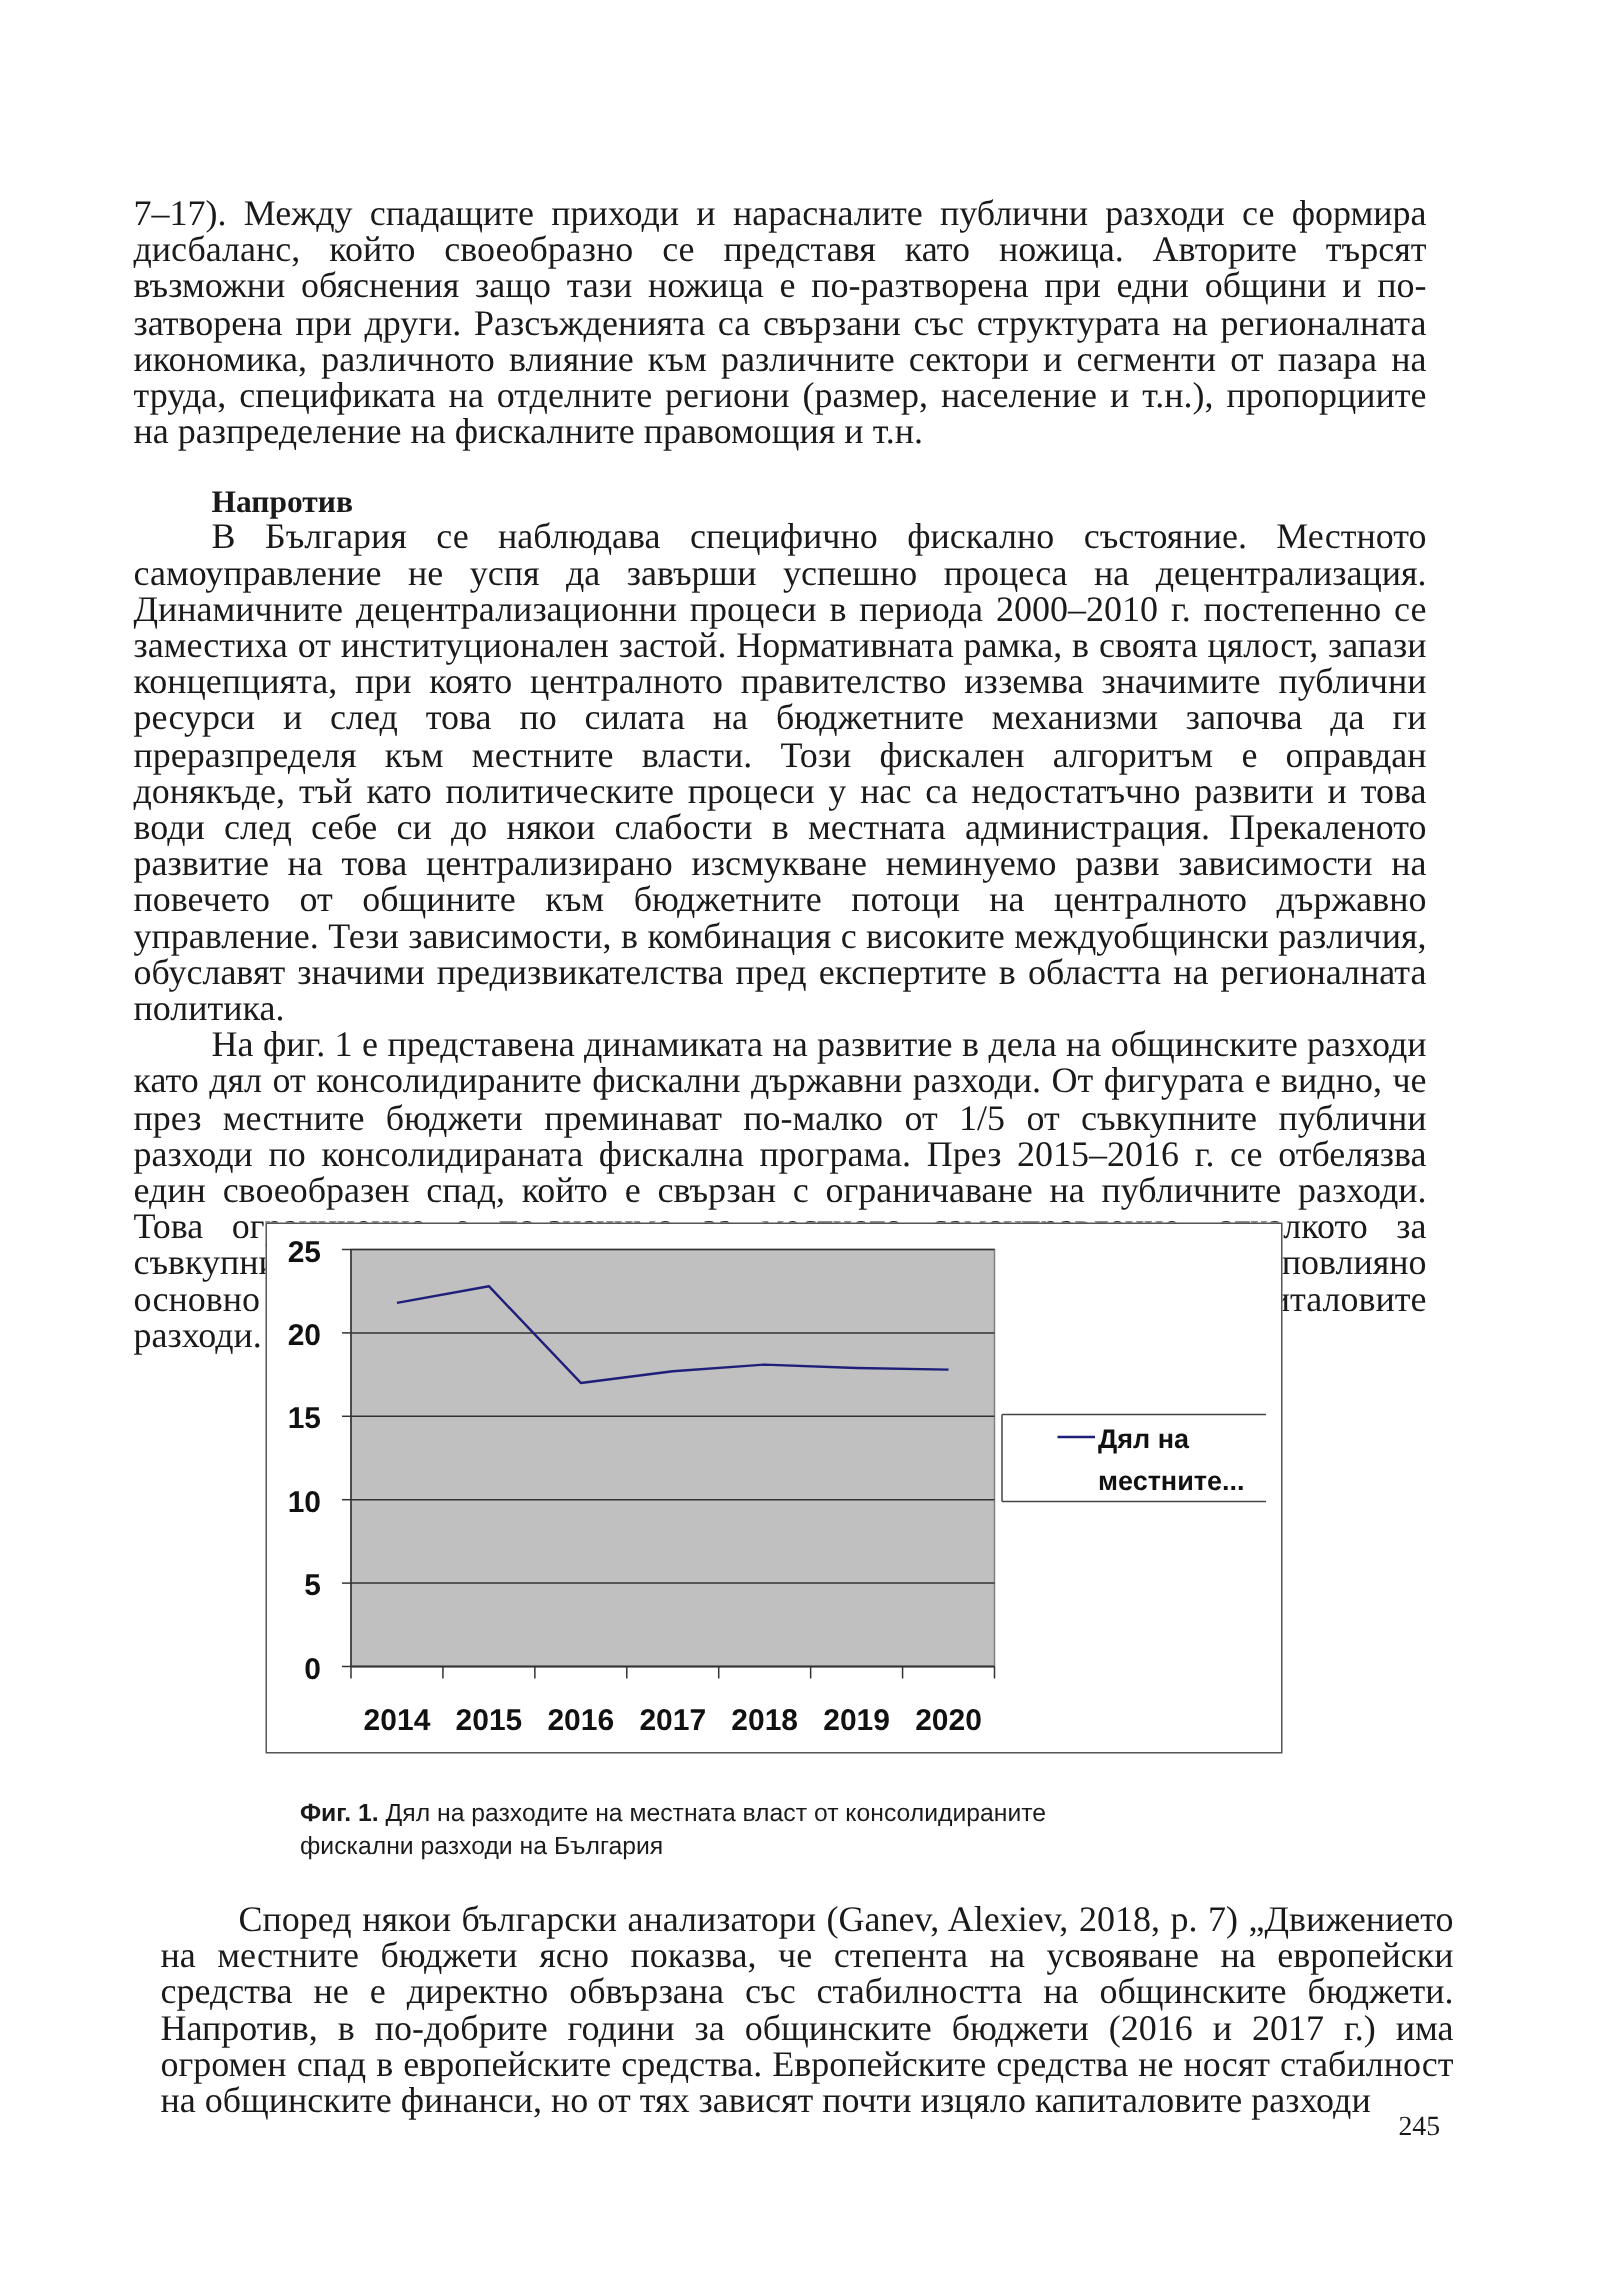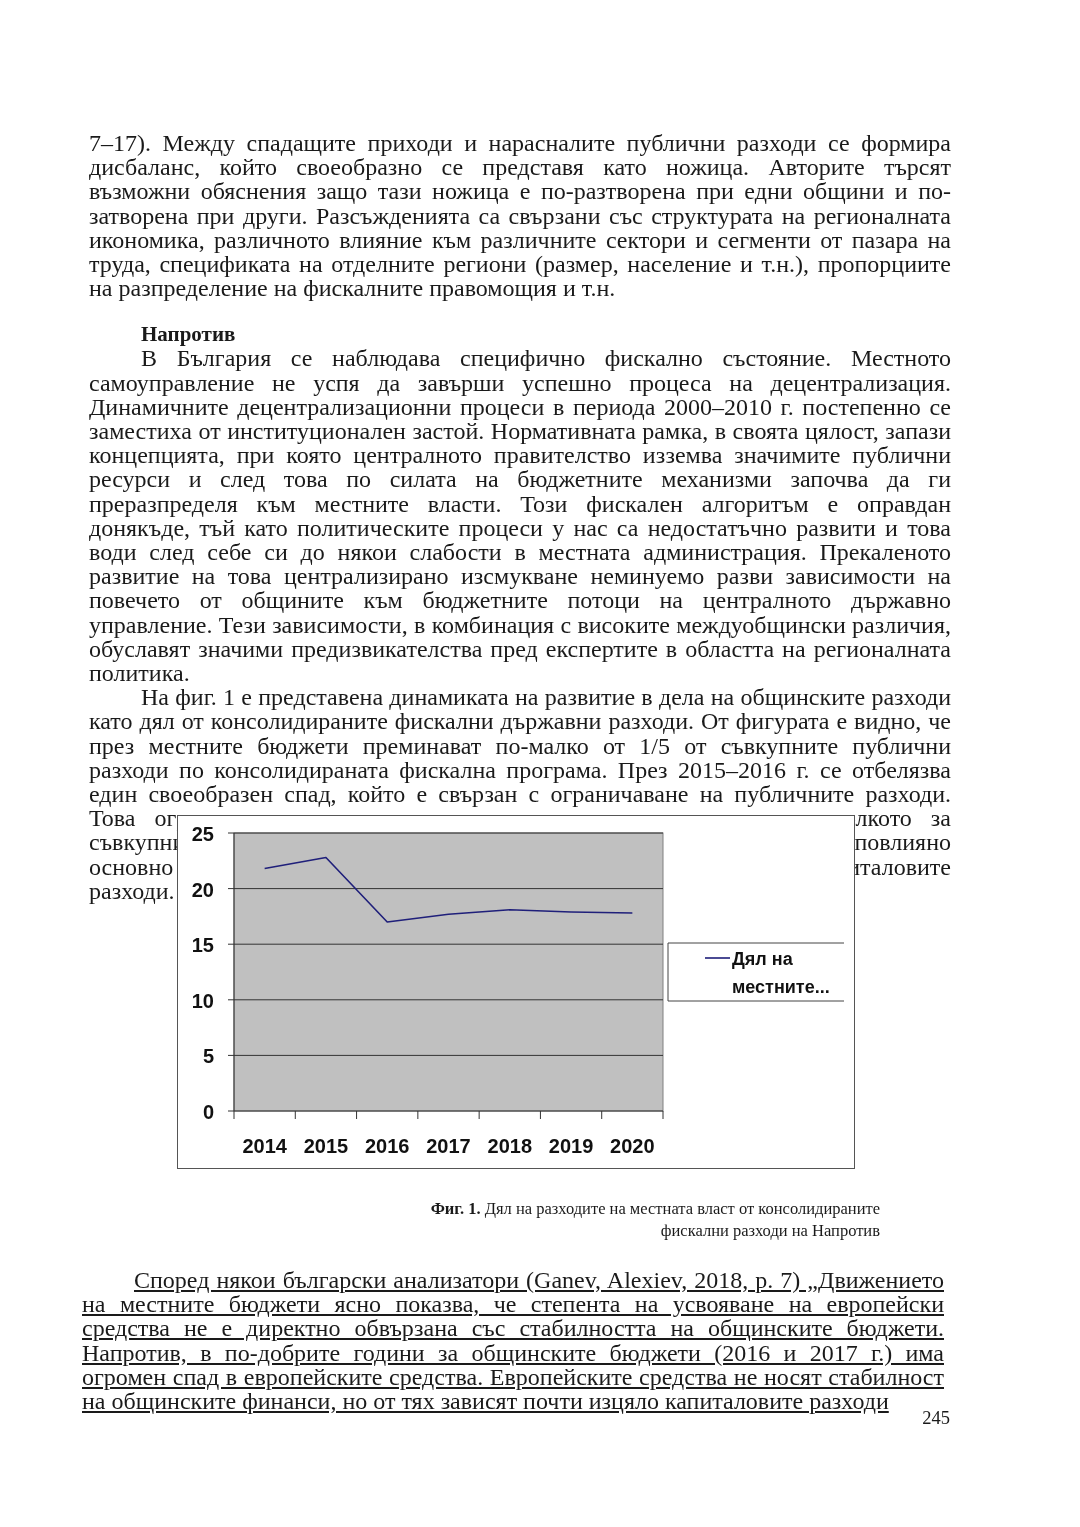--- a/index.html
+++ b/index.html
@@ -3,24 +3,24 @@
 <meta charset="utf-8">
 <style>
   html, body { margin: 0; padding: 0; background: #ffffff; }
   body { width: 1080px; height: 1527px; position: relative; overflow: hidden; color: #1a1a1a; }
   .page { position: absolute; left: 89px; top: 131px; width: 862px; }
   .txt { font-family: "Liberation Serif", serif; font-size: 24px; line-height: 24.2px; text-align: justify; margin: 0; }
   .ind { text-indent: 52px; }
   .heading { font-family: "Liberation Serif", serif; font-weight: bold; font-size: 21px; margin: 22px 0 0 52px; line-height: 24px; }
   .chart-wrap { position: absolute; left: 177px; top: 815px; width: 678px; height: 354px; border: 1px solid #555; background: #fff; box-sizing: border-box; }
   .chart-wrap svg { position: absolute; left: 0; top: 0; }
-  .caption { position: absolute; left: 200px; top: 1198px; width: 680px; text-align: right; font-family: Liberation Serif, serif; font-size: 16.5px; line-height: 22px; }
+  .caption { position: absolute; left: 200px; top: 1198px; width: 680px; text-align: left; font-family: Liberation Sans, sans-serif; font-size: 16.5px; line-height: 22px; }
   .caption b { font-weight: bold; }
-  .para2 { position: absolute; left: 82px; top: 1268px; width: 862px; text-decoration: underline; }
-  .pageno { position: absolute; right: 130px; top: 1408px; font-family: "Liberation Serif", serif; font-size: 18.5px; }
+  .para2 { position: absolute; left: 107px; top: 1268px; width: 862px; }
+  .pageno { position: absolute; right: 120px; top: 1408px; font-family: "Liberation Serif", serif; font-size: 18.5px; }
 </style>
 </head>
 <body>
 
 <div class="page">
   <p class="txt">7–17). Между спадащите приходи и нарасналите публични разходи се формира дисбаланс, който своеобразно се представя като ножица. Авторите търсят възможни обяснения защо тази ножица е по-разтворена при едни общини и по-затворена при други. Разсъжденията са свързани със структурата на регионалната икономика, различното влияние към различните сектори и сегменти от пазара на труда, спецификата на отделните региони (размер, население и т.н.), пропорциите на разпределение на фискалните правомощия и т.н.</p>
   <div class="heading">Напротив</div>
   <p class="txt ind">В България се наблюдава специфично фискално състояние. Местното самоуправление не успя да завърши успешно процеса на децентрализация. Динамичните децентрализационни процеси в периода 2000–2010 г. постепенно се заместиха от институционален застой. Нормативната рамка, в своята цялост, запази концепцията, при която централното правителство изземва значимите публични ресурси и след това по силата на бюджетните механизми започва да ги преразпределя към местните власти. Този фискален алгоритъм е оправдан донякъде, тъй като политическите процеси у нас са недостатъчно развити и това води след себе си до някои слабости в местната администрация. Прекаленото развитие на това централизирано изсмукване неминуемо разви зависимости на повечето от общините към бюджетните потоци на централното държавно управление. Тези зависимости, в комбинация с високите междуобщински различия, обуславят значими предизвикателства пред експертите в областта на регионалната политика.</p>
   <p class="txt ind">На фиг. 1 е представена динамиката на развитие в дела на общинските разходи като дял от консолидираните фискални държавни разходи. От фигурата е видно, че през местните бюджети преминават по-малко от 1/5 от съвкупните публични разходи по консолидираната фискална програма. През 2015–2016 г. се отбелязва един своеобразен спад, който е свързан с ограничаване на публичните разходи. Това ограничение е по-значимо за местното самоуправление, отколкото за съвкупните държавни финанси. Ниските нива на общинските разходи е повлияно основно от съкращаване в държавните трансфери и намаление при капиталовите разходи.</p>
 </div>
@@ -84,20 +84,20 @@
         <line x1="490" y1="127" x2="490" y2="185" stroke="#444" stroke-width="1"></line>
         <line x1="527" y1="142" x2="552" y2="142" stroke="#1f1f7a" stroke-width="1.6"></line>
         <text x="554" y="149" font-family="Liberation Sans, sans-serif" font-weight="bold" font-size="18" fill="#111">Дял на</text>
         <text x="554" y="177" font-family="Liberation Sans, sans-serif" font-weight="bold" font-size="18" fill="#111">местните...</text>
       </g>
   </svg>
 </div>
 
 <div class="caption">
   <div><b>Фиг. 1.</b> <span>Дял на разходите на местната власт от консолидираните</span></div>
-  <div>фискални разходи на Напротив</div>
+  <div>фискални разходи на България</div>
 </div>
 
 <div class="para2">
   <p class="txt ind">Според някои български анализатори (Ganev, Alexiev, 2018, p. 7) „Движението на местните бюджети ясно показва, че степента на усвояване на европейски средства не е директно обвързана със стабилността на общинските бюджети. Напротив, в по-добрите години за общинските бюджети (2016 и 2017 г.) има огромен спад в европейските средства. Европейските средства не носят стабилност на общинските финанси, но от тях зависят почти изцяло капиталовите разходи</p>
 </div>
 
 <div class="pageno">245</div>
 
 </body></html>

